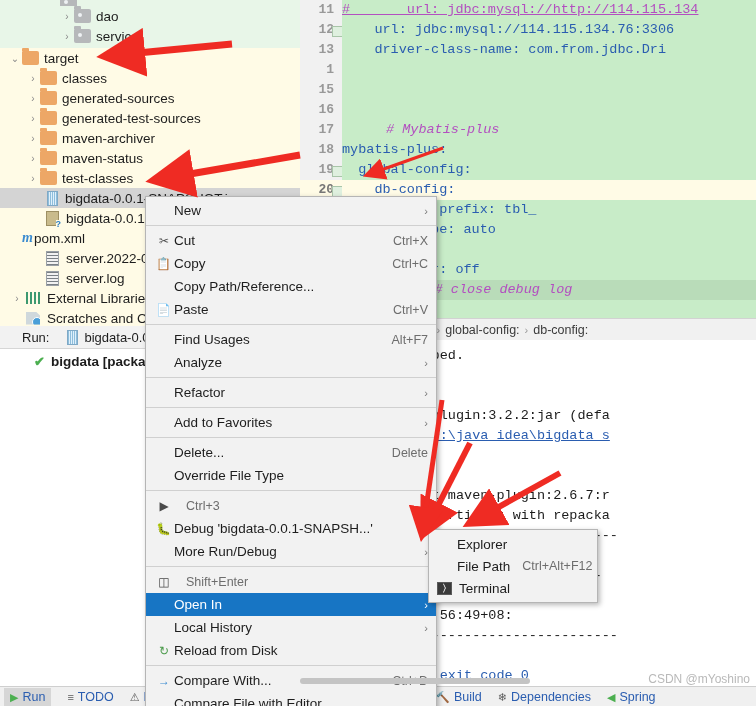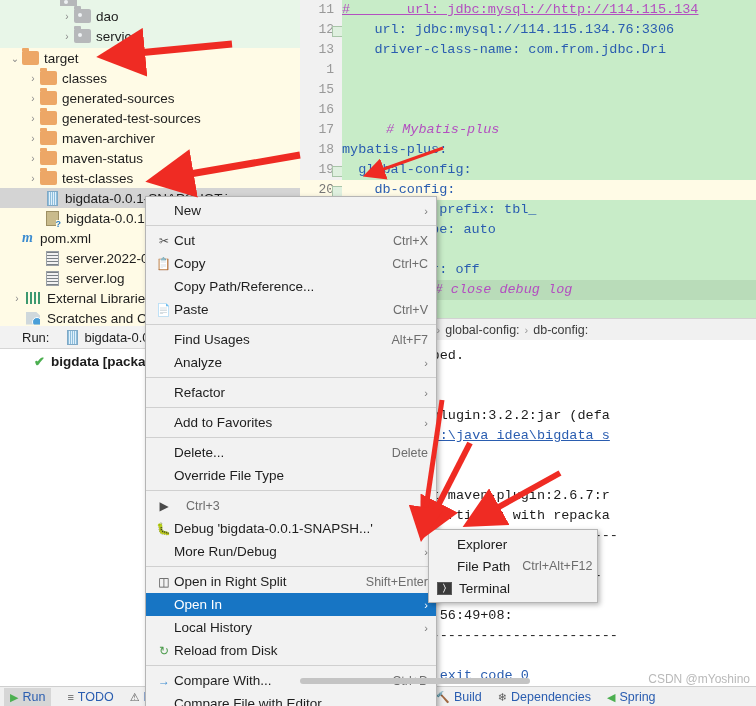--- a/index.html
+++ b/index.html
@@ -40,21 +40,21 @@
   .tree-label{padding-left:1px;}
 
   
   #run-panel{left:0;top:326px;width:300px;height:360px;background:#ffffff;}
   #run-header{height:22px;display:flex;align-items:center;gap:6px;padding-left:2px;background:#f2f2f2;border-bottom:1px solid #d6d6d6;font-size:13px;}
   #run-tree-row{height:24px;display:flex;align-items:center;gap:6px;padding-left:34px;font-weight:bold;font-size:13.5px;background:#ffffff;}
   .check-green{color:#4caf50;font-size:13px;font-weight:bold;}
 
   
   #editor{left:300px;top:0;width:456px;height:318px;background:#c8ecc8;overflow:hidden;}
-  #gutter{position:absolute;left:0;top:0;width:42px;height:318px;background:#f1f1f1;border-right:0;}
+  #gutter{position:absolute;left:0;top:0;width:42px;height:318px;background:#f1f1f1;border-right:0;font-weight:bold;}
   .ln{height:20px;line-height:20px;text-align:right;padding-right:8px;color:#999999;font-family:"Liberation Mono",monospace;font-size:13px;}
   .ln.cur{color:#777;background:#fffbe6;}
   #code{position:absolute;left:42px;top:0;width:414px;height:318px;background:#c8ecc8;}
   .cl{height:20px;line-height:20px;white-space:pre;font-family:"Liberation Mono",monospace;font-size:13.5px;color:#0b0b0b;}
   .cl.cur{background:#fffbe6;}
   .kw{color:#2a5db0;}
   .cmt{color:#b34fc0;font-style:italic;margin-left:44px;}
   .fold{position:absolute;left:32px;width:9px;height:9px;border:1px solid #a9c5a9;background:#dff0df;}
 
   
@@ -171,21 +171,21 @@
   <div class="tree-row sel" style="padding-left:44px;">
     <span class="ico-jar"></span>
     <span class="tree-label" style="margin-left:6px">bigdata-0.0.1-SNAPSHOT.jar</span>
   </div>
   <div class="tree-row" style="padding-left:44px;">
     <span class="ico-jar2"></span>
     <span class="tree-label" style="margin-left:6px">bigdata-0.0.1-SNAPSHOT.jar.original</span>
   </div>
   <div class="tree-row" style="padding-left:22px;">
     <span class="ico-m">m</span>
-    <span class="tree-label" style="margin-left:6px">pom.xml</span>
+    <span class="tree-label" style="">pom.xml</span>
   </div>
   <div class="tree-row" style="padding-left:44px;">
     <span class="ico-log"></span>
     <span class="tree-label" style="margin-left:6px">server.2022-06-23.0.log</span>
   </div>
   <div class="tree-row" style="padding-left:44px;">
     <span class="ico-log"></span>
     <span class="tree-label" style="margin-left:6px">server.log</span>
   </div>
   <div class="tree-row" style="padding-left:10px;">
@@ -356,21 +356,20 @@
     </div>
   <div class="mi">
       <span class="mi-ico"></span>
       <span class="mi-label">More Run/Debug</span>
       <span class="mi-arrow">›</span>
     </div>
   <div class="msep"></div>
 
   <div class="mi">
       <span class="mi-ico">◫</span>
-      <span class="mi-label">Open in Right Split</span>
       <span class="mi-key">Shift+Enter</span>
     </div>
   <div class="mi on">
       <span class="mi-ico"></span>
       <span class="mi-label">Open In</span>
       <span class="mi-arrow">›</span>
     </div>
   <div class="mi">
       <span class="mi-ico"></span>
       <span class="mi-label">Local History</span>

